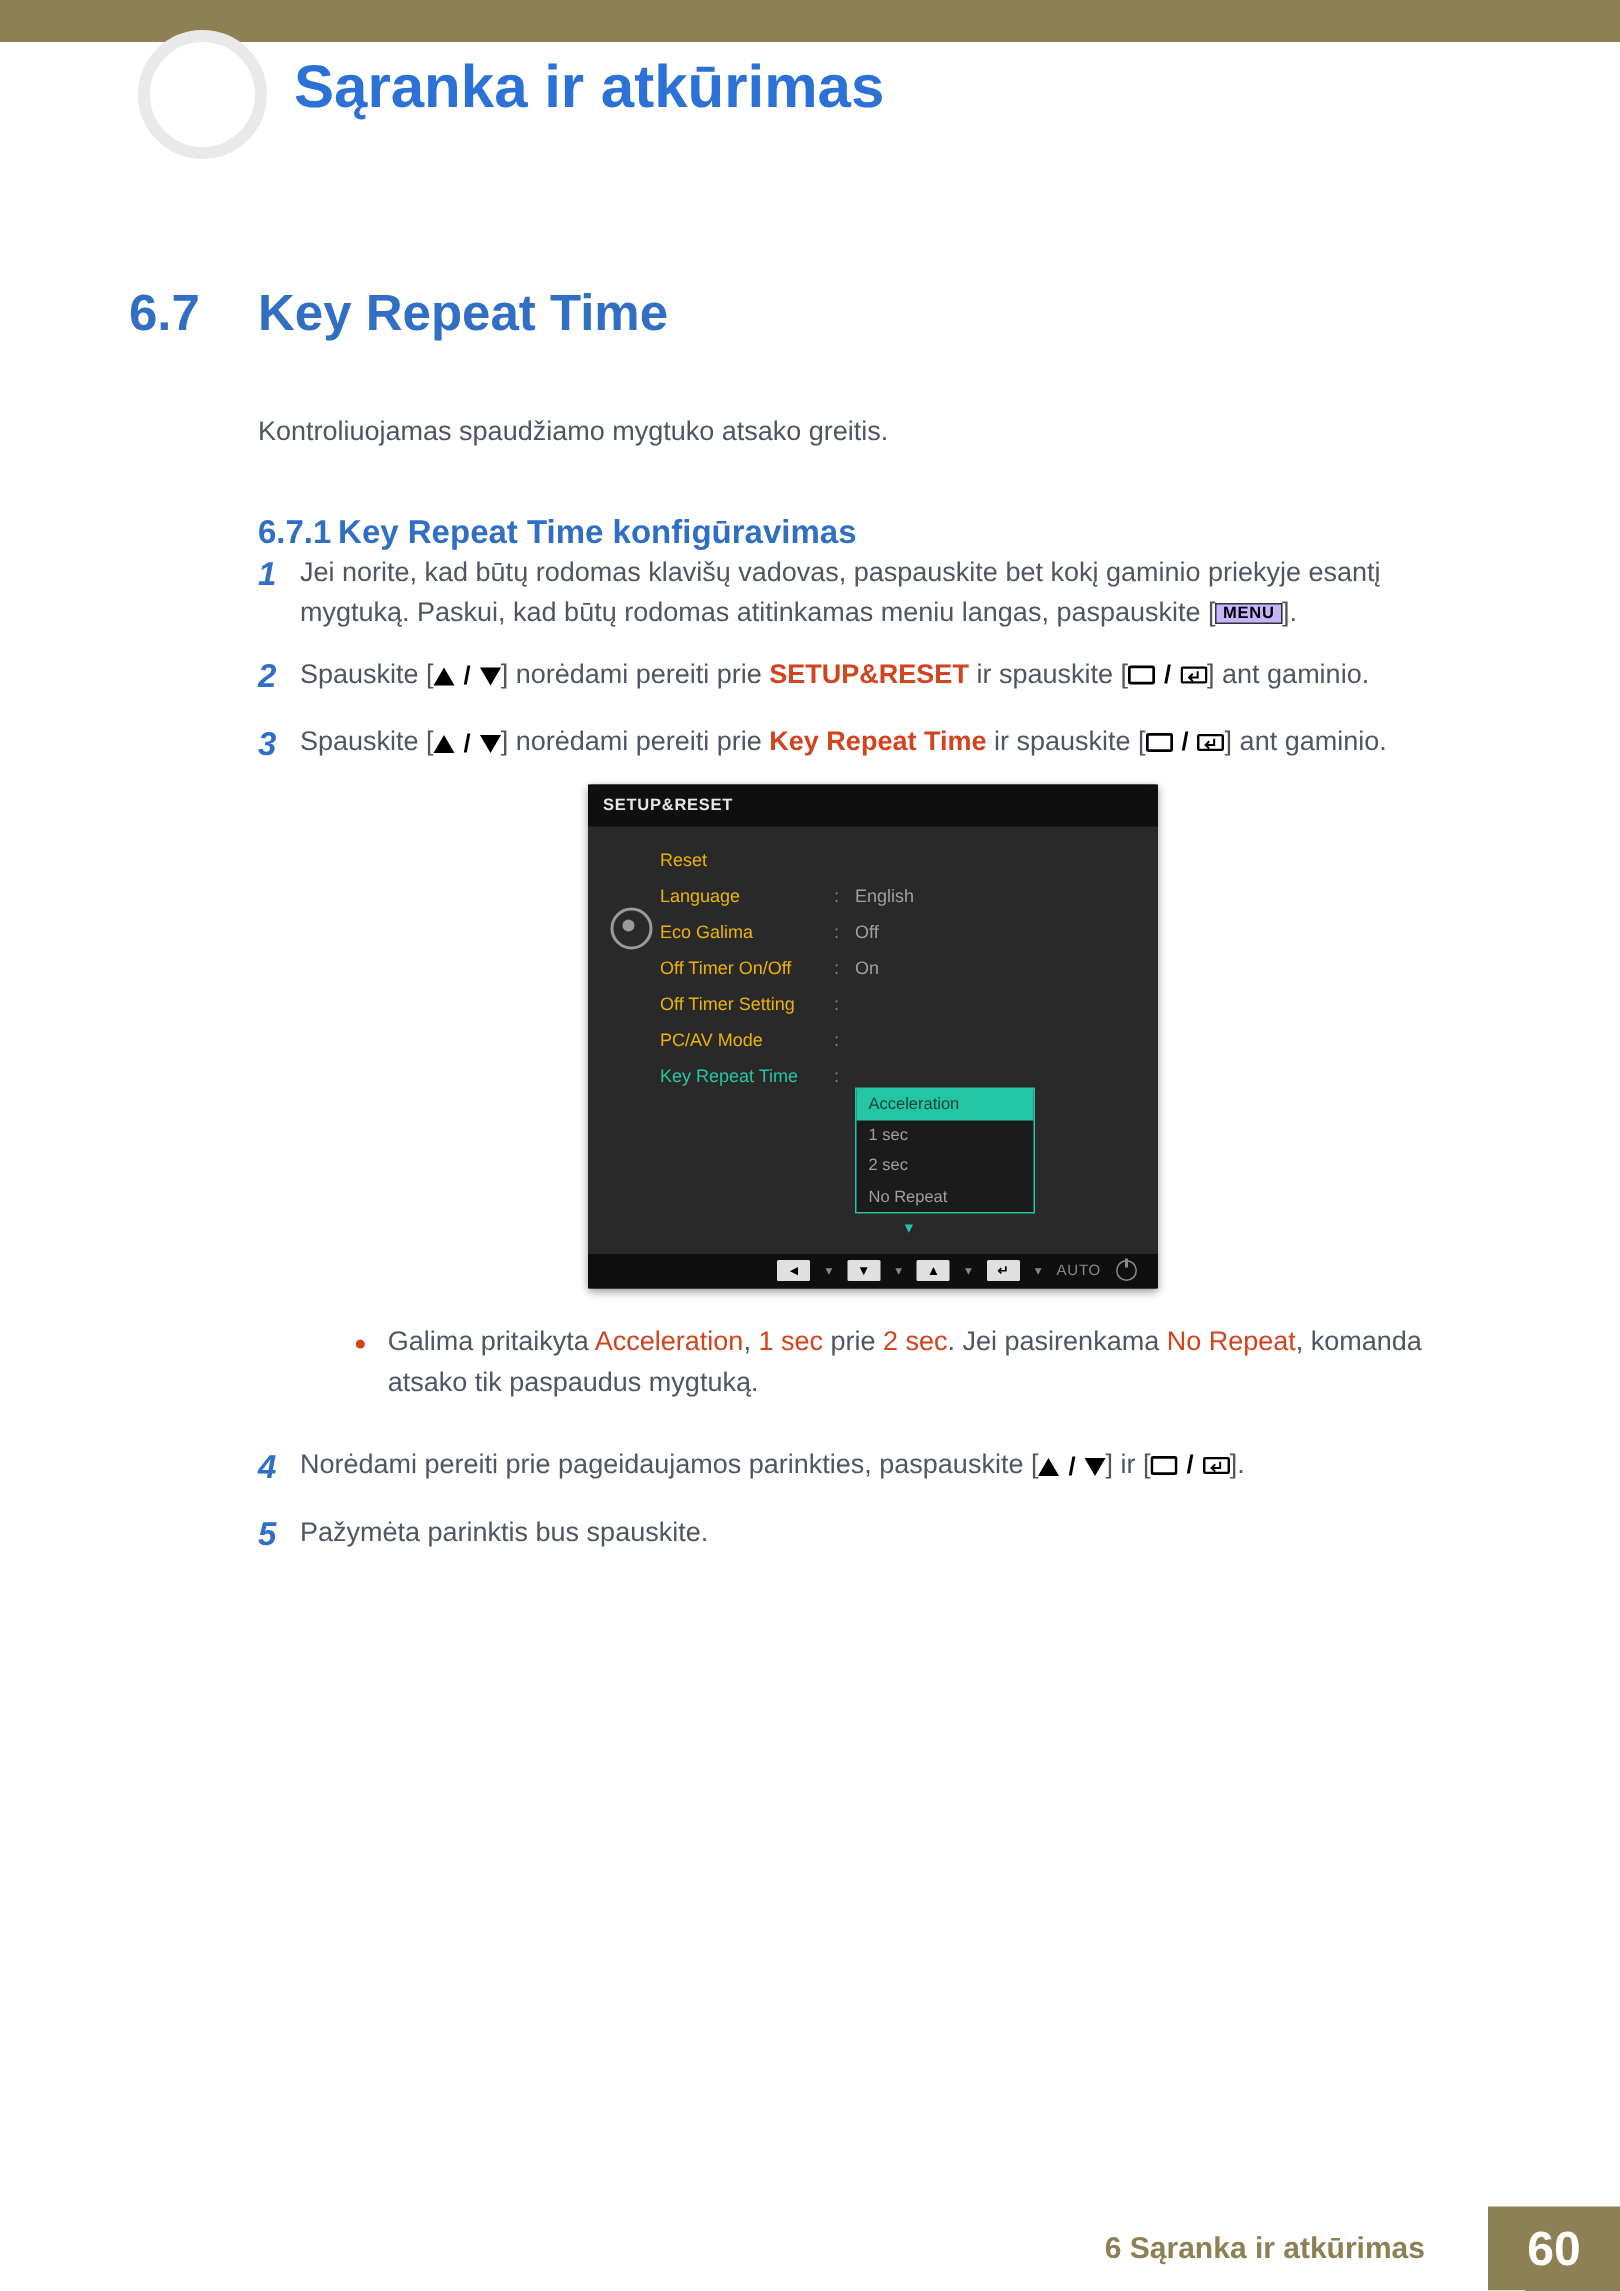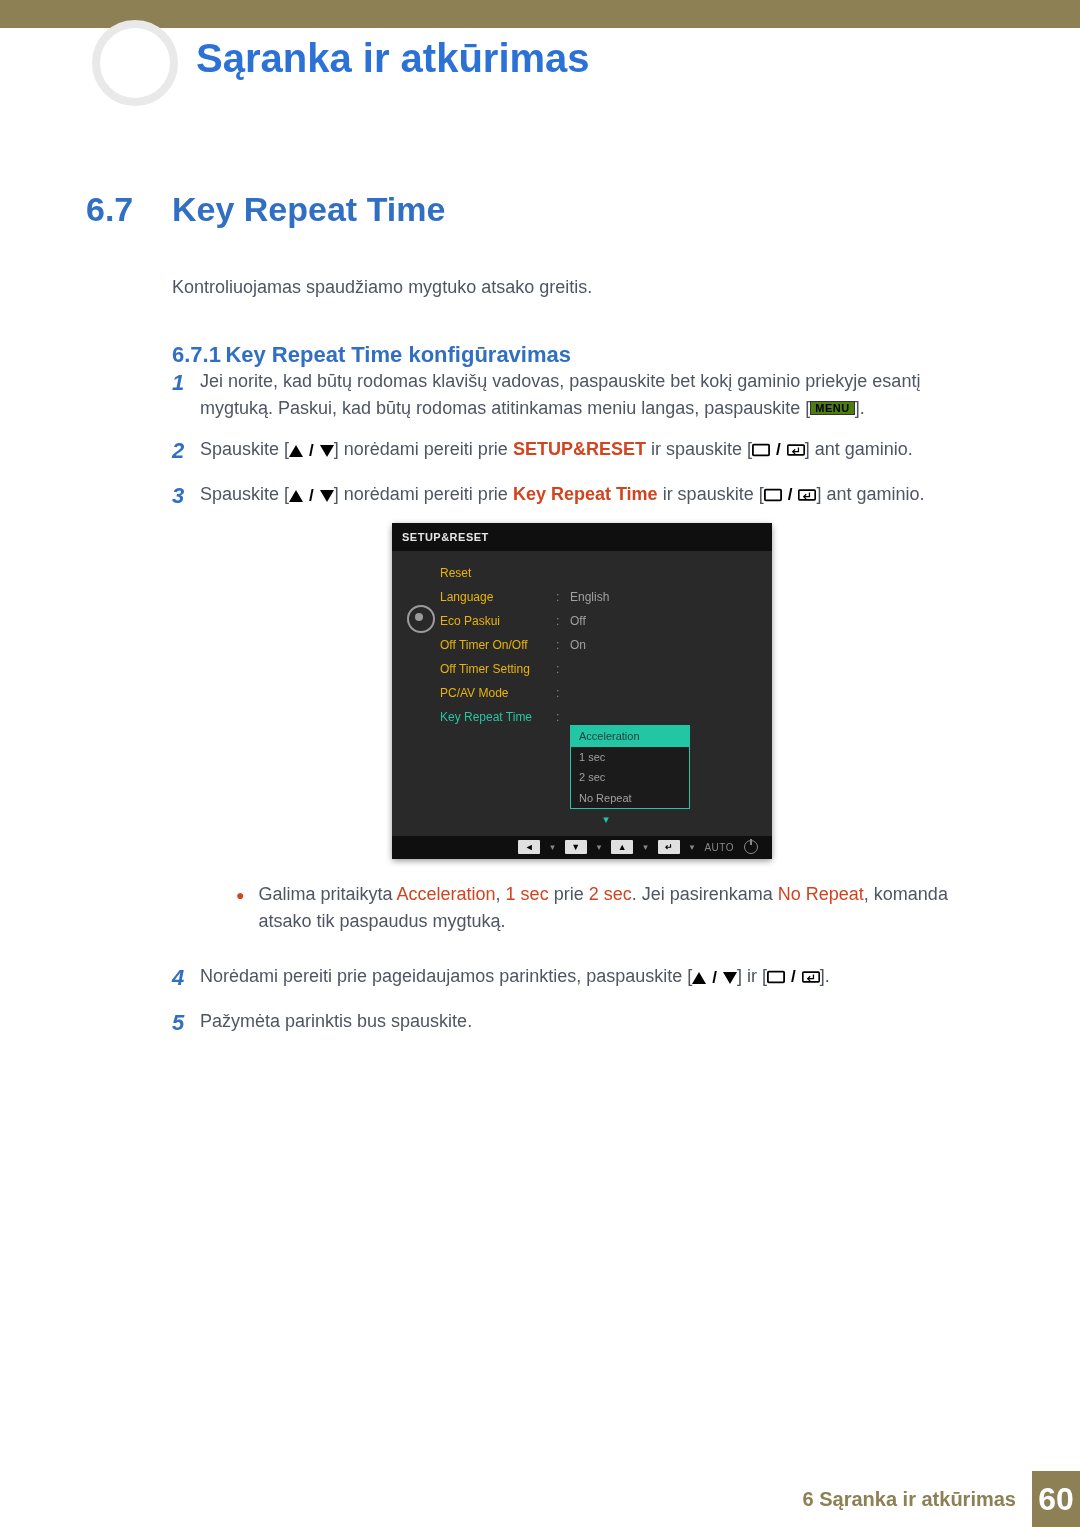--- a/index.html
+++ b/index.html
@@ -51,21 +51,21 @@
   .step-num { font-style: italic; color: #306fc4; font-size: 22px; font-weight: 600; width: 28px; flex-shrink: 0; margin-top:-2px;}
   .step-body { flex: 1; }
   .inline-strong-red { color: #d2431e; font-weight: bold; }
   .inline-red { color: #d2431e; }
   .menu-label {
     border: 1px solid #333;
     padding: 0 4px;
     font-size: 11px;
     font-weight: bold;
     color: #000;
-    background: #4d7c0f;
+    background: #c4b5fd;
     vertical-align: 2px;
     letter-spacing: 0.5px;
   }
   .icon-pair {
     display: inline-flex;
     align-items: center;
     gap: 4px;
     vertical-align: -2px;
   }
   .tri-up { width:0; height:0; border-left:7px solid transparent; border-right:7px solid transparent; border-bottom:12px solid #000; display:inline-block;}
@@ -152,35 +152,36 @@
   .osd-footer .pow::after{content:"";position:absolute;top:-2px;left:5px;width:2px;height:6px;background:#888;}
 
   .page-footer {
     position: absolute;
     bottom: 0;
     left: 0; right: 0;
     height: 56px;
     display: flex;
     justify-content: flex-end;
     align-items: stretch;
+    gap: 26px;
   }
   .footer-text {
     display: flex;
     align-items: center;
     padding-right: 16px;
     color: #8c8054;
     font-weight: bold;
     font-size: 20px;
   }
   .page-num {
     background: #8c8054;
     color: #fff;
     font-weight: bold;
     font-size: 32px;
-    width: 48px;
+    width: 88px;
     display: flex;
     align-items: center;
     justify-content: center;
   }
 </style>
 </head>
 <body>
 
 <div class="topbar"></div>
 <div class="chapter-num-circle"></div>
@@ -258,21 +259,21 @@
             <div class="osd-items">
               <div class="osd-row">
                   <div class="osd-label">Reset</div>
                 </div>
               <div class="osd-row">
                   <div class="osd-label">Language</div>
                   <div class="osd-colon">:</div>
                   <div class="osd-val">English</div>
                 </div>
               <div class="osd-row">
-                  <div class="osd-label">Eco Paskui</div>
+                  <div class="osd-label">Eco Galima</div>
                   <div class="osd-colon">:</div>
                   <div class="osd-val">Off</div>
                 </div>
               <div class="osd-row">
                   <div class="osd-label">Off Timer On/Off</div>
                   <div class="osd-colon">:</div>
                   <div class="osd-val">On</div>
                 </div>
               <div class="osd-row">
                   <div class="osd-label">Off Timer Setting</div>

